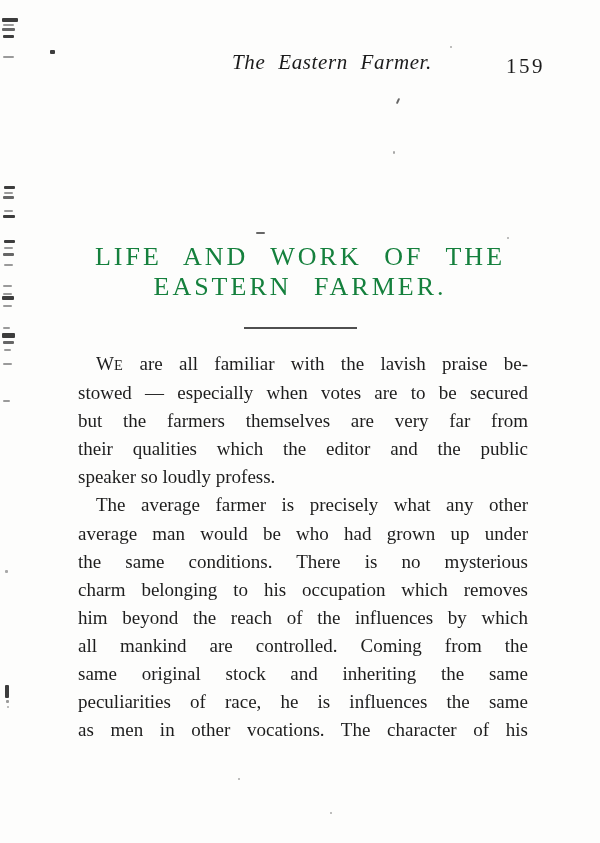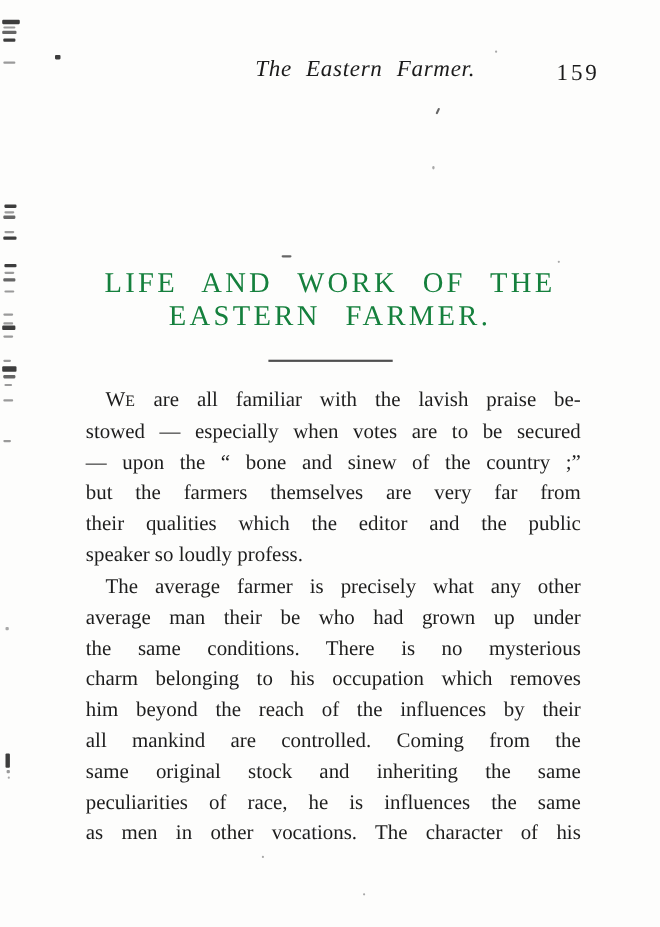--- a/index.html
+++ b/index.html
@@ -156,29 +156,28 @@
   <h1 class="chapter-title">
     <span class="title-line">LIFE AND WORK OF THE</span>
     <span class="title-line">EASTERN FARMER.</span>
   </h1>
 
   <div class="title-rule"></div>
 
   <main class="body-text">
     <div class="line indent"><span class="lead-cap">W</span><span class="small-cap">E</span><span> are all familiar with the lavish praise be-</span></div>
     <div class="line">stowed — especially when votes are to be secured</div>
-    <div class="line">— upon the “ bone and sinew of the country ;”</div>
     <div class="line">but the farmers themselves are very far from</div>
     <div class="line">their qualities which the editor and the public</div>
     <div class="line para-end">speaker so loudly profess.</div>
 
     <div class="line indent">The average farmer is precisely what any other</div>
-    <div class="line">average man their be who had grown up under</div>
+    <div class="line">average man would be who had grown up under</div>
     <div class="line">the same conditions.  There is no mysterious</div>
     <div class="line">charm belonging to his occupation which removes</div>
-    <div class="line">him beyond the reach of the influences by their</div>
+    <div class="line">him beyond the reach of the influences by which</div>
     <div class="line">all mankind are controlled.  Coming from the</div>
     <div class="line">same original stock and inheriting the same</div>
     <div class="line">peculiarities of race, he is influences the same</div>
     <div class="line">as men in other vocations.  The character of his</div>
   </main>
 
 </div>
 
 </body></html>

